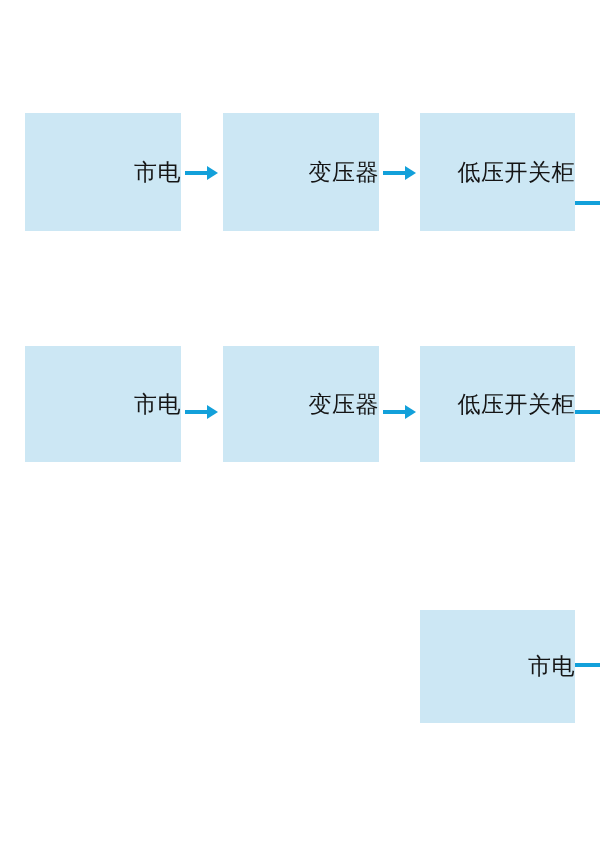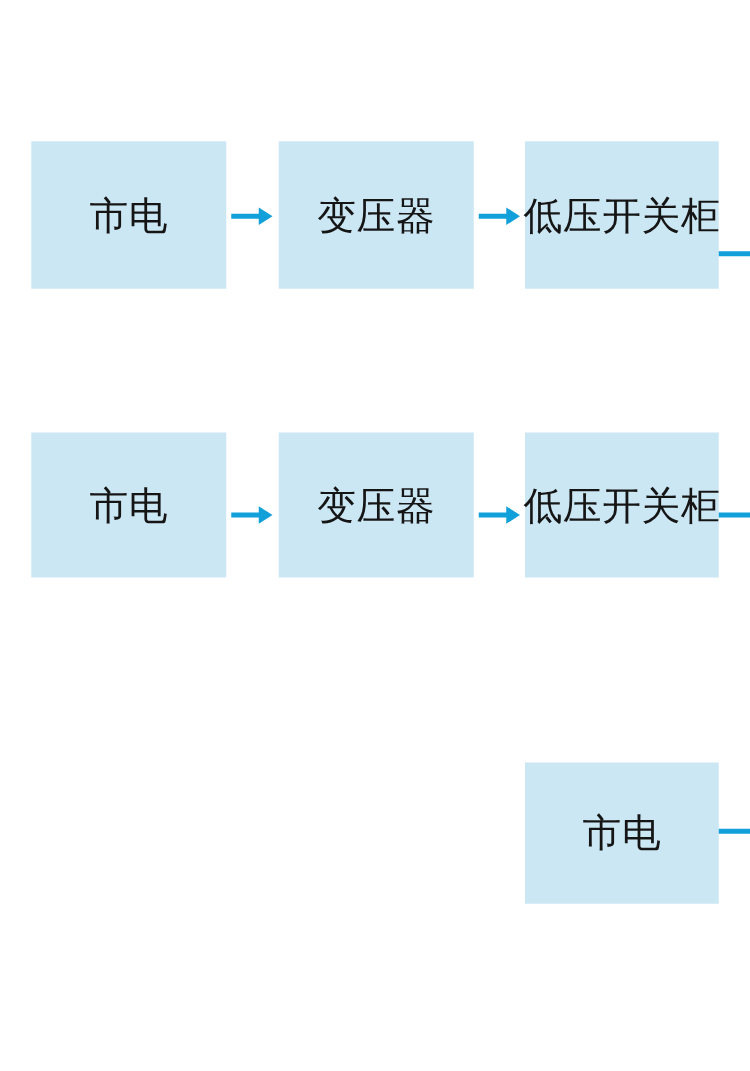--- a/index.html
+++ b/index.html
@@ -17,23 +17,23 @@
     height: 857px;
     background: #ffffff;
     overflow: hidden;
   }
   .node {
     position: absolute;
     background: #cce7f4;
     box-sizing: border-box;
     display: flex;
     align-items: center;
-    justify-content: center;
+    justify-content: flex-end;
     color: #151515;
-    font-size: 31px;
+    font-size: 23px;
     line-height: 1;
     letter-spacing: 0.5px;
     font-weight: 400;
     user-select: none;
   }
   .node-label {
     display: block;
     white-space: nowrap;
   }
   

